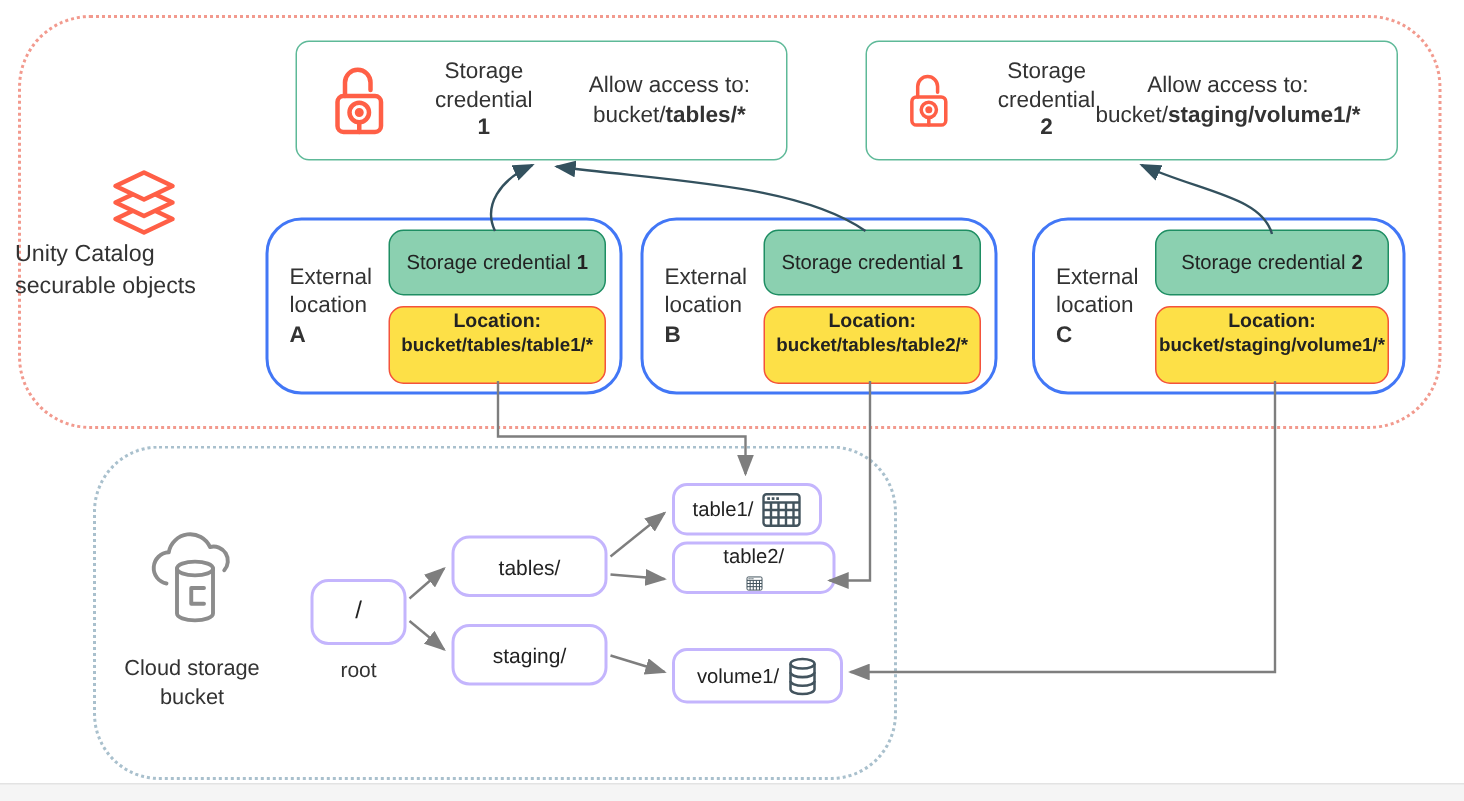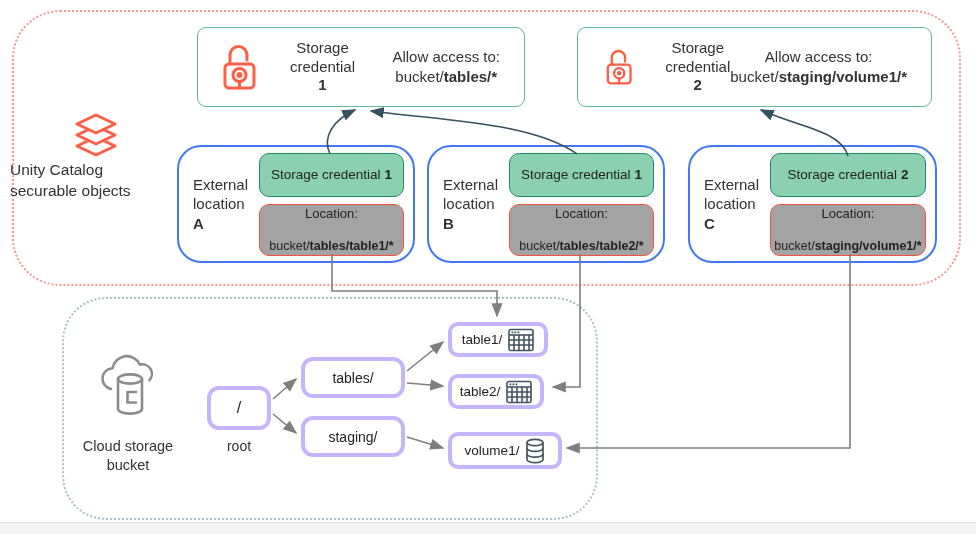--- a/index.html
+++ b/index.html
@@ -31,34 +31,34 @@
     display:flex;align-items:center;padding:0 9px 0 14px;z-index:1;}
   .locA{left:177px;width:238px;}
   .locB{left:427px;width:238px;}
   .locC{left:688px;width:249px;}
   .loc-label{width:66px;font-size:15px;line-height:1.3;flex:0 0 auto;}
   .loc-label .letter{font-weight:bold;}
   .pill-col{flex:1;display:flex;flex-direction:column;gap:7px;}
   .pill-green{height:42px;background:#8BD0B0;border:1.5px solid #1E8E63;border-radius:10px;
     display:flex;align-items:center;justify-content:center;font-size:13.5px;color:#222;}
   .pill-green b{margin-left:4px;}
-  .pill-orange{height:50px;background:#a3a3a3;border:1.5px solid #F4533B;border-radius:10px;
-    display:flex;flex-direction:column;align-items:center;justify-content:space-between;
-    font-size:13px;line-height:1.35;color:#222;}
+  .pill-orange{height:50px;background:#fde047;border:1.5px solid #F4533B;border-radius:10px;
+    display:flex;flex-direction:column;align-items:center;justify-content:flex-start;
+    font-size:13px;line-height:1.35;color:#222;font-weight:bold;}
   .pill-orange .path{font-size:12.5px;}
 
   
-  .node{background:#fff;border:4px solid #c4b5fd;border-radius:12px;display:flex;
+  .node{background:#fff;border:2px solid #c4b5fd;border-radius:12px;display:flex;
     align-items:center;justify-content:center;font-size:14px;color:#222;gap:6px;z-index:1;}
   .n-root{left:207px;top:386px;width:64px;height:44px;font-size:16px;}
   .lbl-root{left:207px;top:438px;width:64px;text-align:center;font-size:14px;}
   .n-tables{left:301px;top:357px;width:104px;height:41px;}
   .n-staging{left:301px;top:416px;width:104px;height:41px;}
   .n-table1{left:448px;top:322px;width:100px;height:35px;font-size:13.5px;border-radius:10px;}
-  .n-table2{left:448px;top:374px;width:96px;height:35px;font-size:13.5px;border-radius:10px;}
+  .n-table2{left:448px;top:361px;width:109px;height:35px;font-size:13.5px;border-radius:10px;flex-direction:column;}
   .n-volume1{left:448px;top:432px;width:114px;height:37px;font-size:13.5px;border-radius:10px;}
 
   .cloud-icon{left:96px;top:347px;}
   .bucket-label{left:55px;top:437px;width:146px;text-align:center;font-size:14.5px;line-height:1.3;}
   .tree-caption{left:428px;top:479px;width:156px;text-align:center;font-size:12.5px;line-height:1.4;color:#222;}
 
   .arrows{left:0;top:0;z-index:3;pointer-events:none;}
   .bottom-strip{left:0;bottom:0;width:976px;height:12px;background:#f5f5f5;border-top:1px solid #e3e3e3;z-index:0;}
 </style>
 </head>

